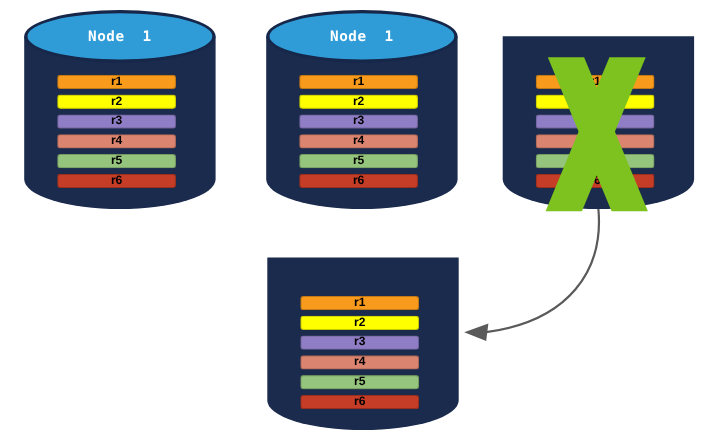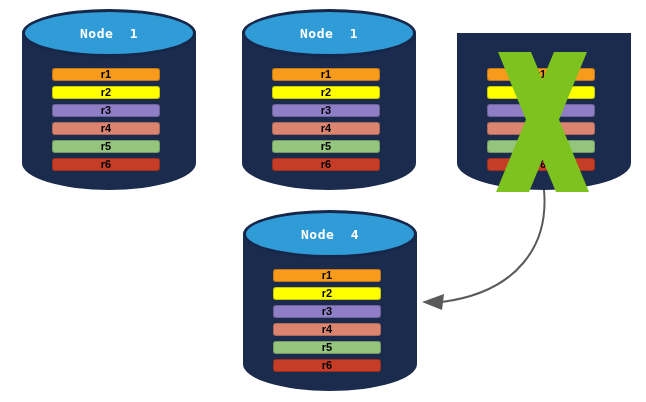--- a/index.html
+++ b/index.html
@@ -131,23 +131,20 @@
           <span style="color: rgb(0, 0, 0);">r6</span>
         </div>
       </div>
       <svg class="cross-svg" viewBox="0 0 105 140" xmlns="http://www.w3.org/2000/svg">
         <polygon class="cross-band" points="8,0 41,0 99,140 66,140" fill="#7DC21F"></polygon>
         <polygon class="cross-band" points="64,0 97,0 39,140 6,140" fill="#7DC21F"></polygon>
       </svg>
     </div>
     <div class="node node-4">
       <div class="cyl-body"></div>
-      <div class="cyl-top">
-        <span class="node-title">Node 4</span>
-      </div>
       <div class="rows">
         <div class="row" style="background: rgb(248, 154, 27);">
           <span style="color: rgb(0, 0, 0);">r1</span>
         </div>
         <div class="row" style="background: rgb(255, 255, 0);">
           <span style="color: rgb(0, 0, 0);">r2</span>
         </div>
         <div class="row" style="background: rgb(143, 126, 197);">
           <span style="color: rgb(0, 0, 0);">r3</span>
         </div>

